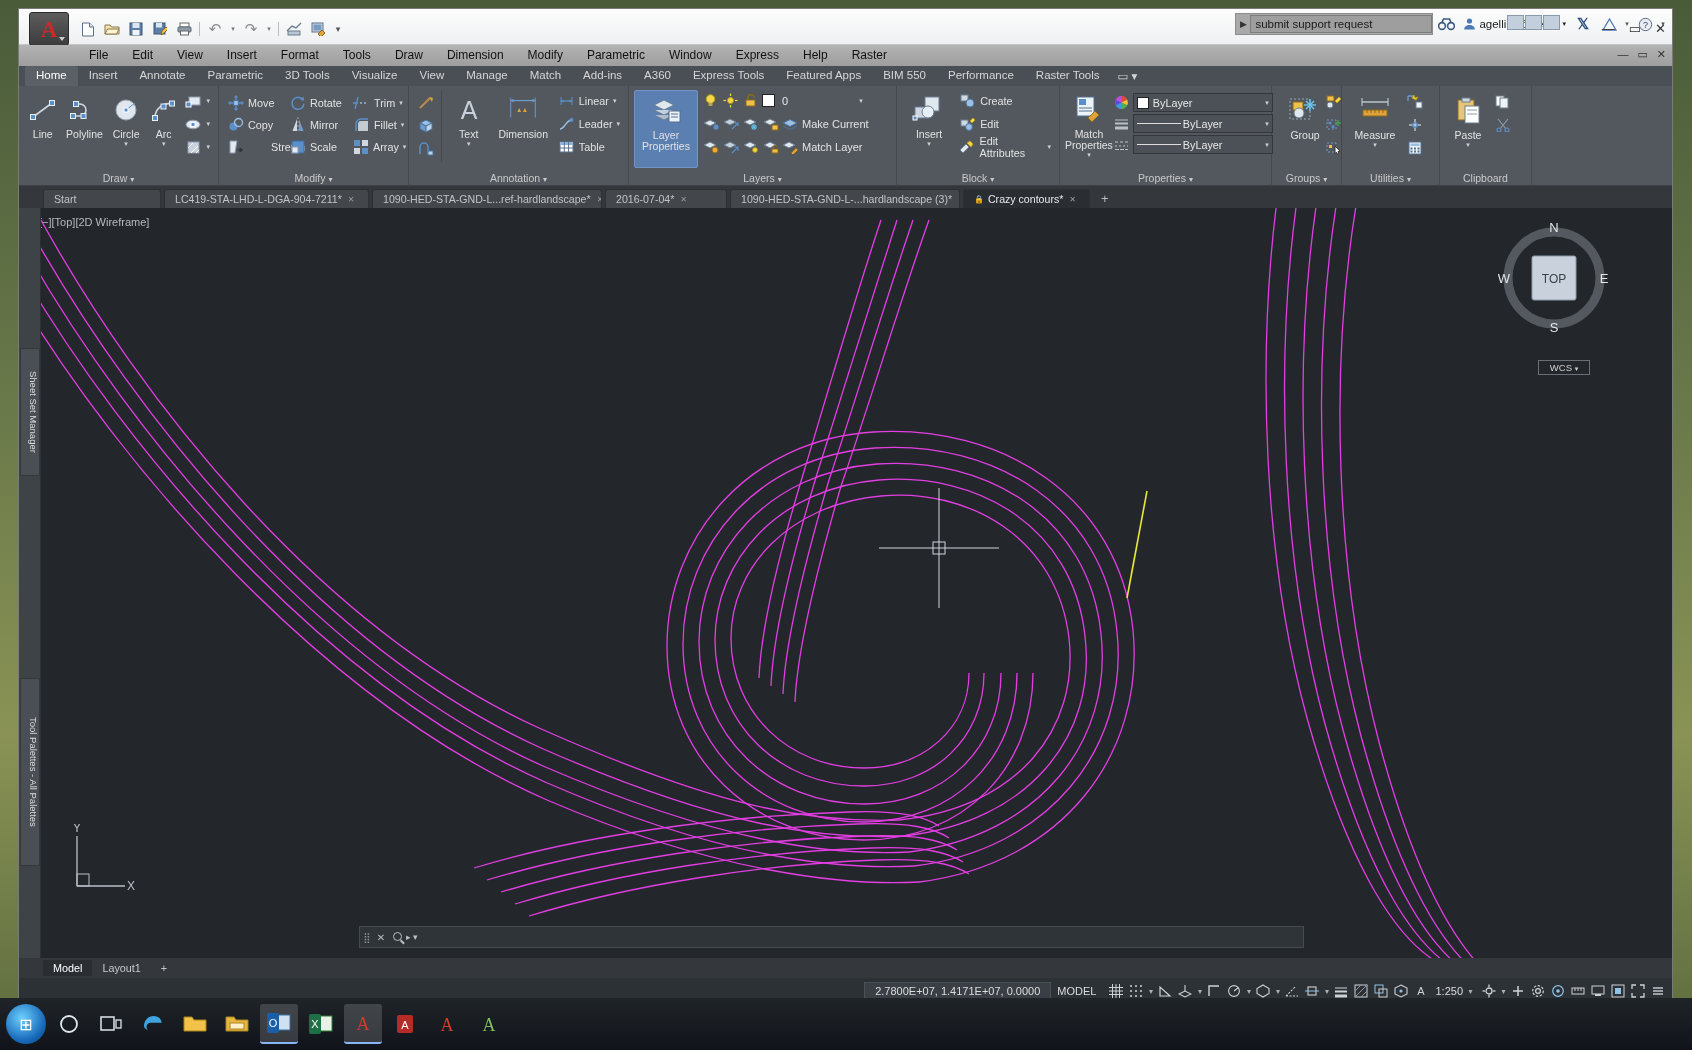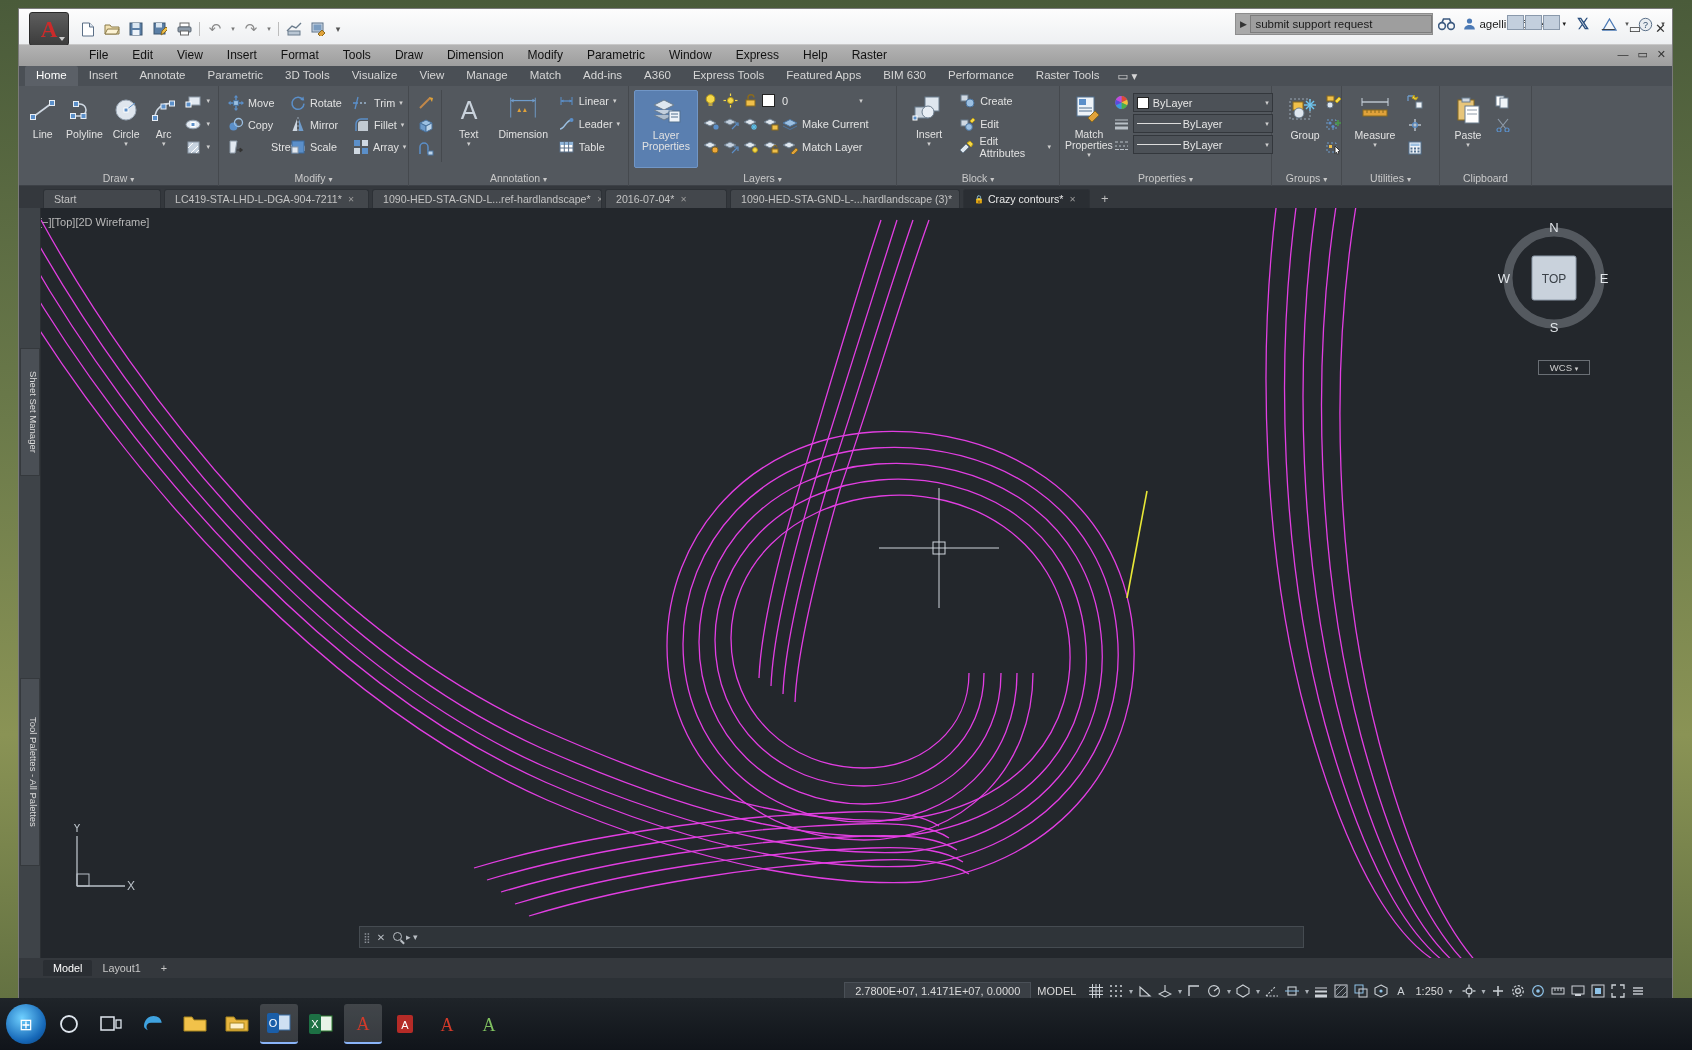--- a/index.html
+++ b/index.html
@@ -126,21 +126,21 @@
   
   .ucs{ position:absolute; left:48px; bottom:58px; color:#b9c0c7; font-size:11px; }
 
   
   .modelbar{ height:20px; background:#34383d; display:flex; align-items:center; padding-left:24px; }
   .mtab{ font-size:10.8px; color:#c8c8c8; padding:2px 10px; }
   .mtab.active{ background:#2a2e33; color:#fff; border-radius:2px 2px 0 0;}
 
   
   .statusbar{ height:26px; background:#2c3136; display:flex; align-items:center;
-     justify-content:flex-end; gap:0; padding-right:24px; position:relative; }
+     justify-content:flex-end; gap:0; padding-right:4px; position:relative; }
   .coord{ height:18px; background:#3a3f45; border:1px solid #4a5057; color:#dcdcdc;
      font-size:11px; display:flex; align-items:center; padding:0 10px; margin-right:6px;}
   .stxt{ font-size:11px; color:#dcdcdc; margin-right:10px; }
   .sico{ width:20px;height:20px; display:flex;align-items:center;justify-content:center;
      font-size:12px; color:#cdd2d7; }
   .sico.sm{ width:9px; font-size:8px; color:#aab0b6;}
   .scale-box{ font-size:11px; color:#dcdcdc; display:flex;align-items:center;gap:3px;margin:0 4px;}
 
   
   .taskbar{ position:absolute; left:0; bottom:0; width:1692px; height:52px;
@@ -309,21 +309,21 @@
       <span class="rtab">Parametric</span>
       <span class="rtab">3D Tools</span>
       <span class="rtab">Visualize</span>
       <span class="rtab">View</span>
       <span class="rtab">Manage</span>
       <span class="rtab">Match</span>
       <span class="rtab">Add-ins</span>
       <span class="rtab">A360</span>
       <span class="rtab">Express Tools</span>
       <span class="rtab">Featured Apps</span>
-      <span class="rtab">BIM 630</span>
+      <span class="rtab">BIM 550</span>
       <span class="rtab">Performance</span>
       <span class="rtab">Raster Tools</span>
       <span class="rtab small">▭ ▾</span>
     </div>
 
     <div class="ribbon">
 
       <div class="panel" style="width:200px;">
         <div class="panel-body">
           <div class="bigbtn">

